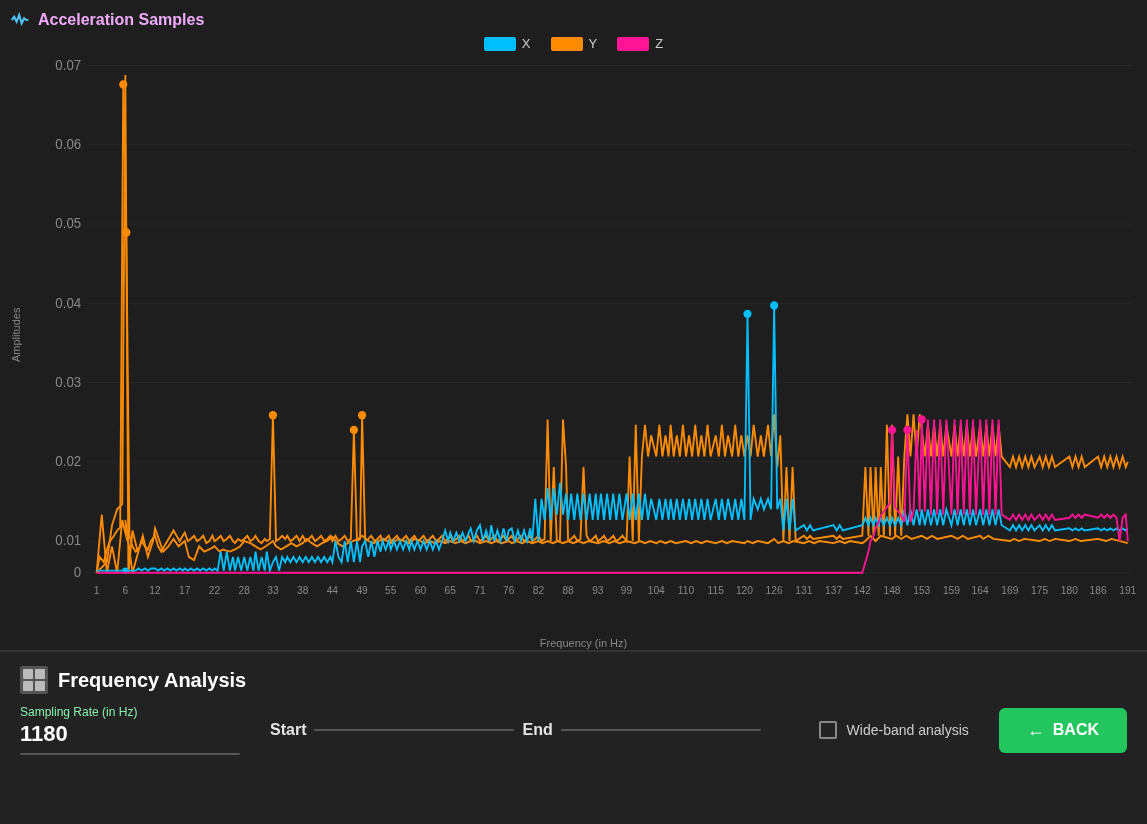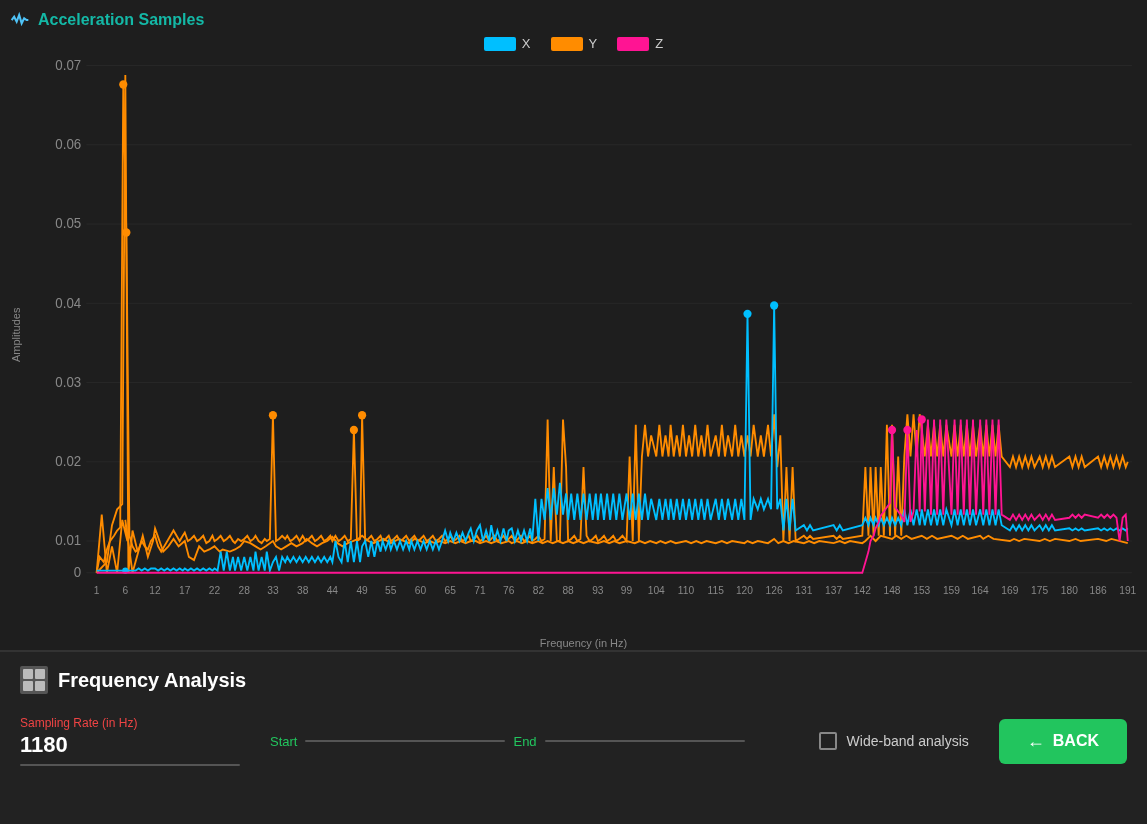--- a/index.html
+++ b/index.html
@@ -16,21 +16,21 @@
       background: #1e1e1e;
       padding: 10px 10px 0 10px;
       height: 650px;
       position: relative;
     }
 
     .chart-title {
       display: flex;
       align-items: center;
       gap: 8px;
-      color: #14b8a6;
+      color: #f0abfc;
       font-size: 16px;
       font-weight: bold;
       margin-bottom: 6px;
     }
 
     .chart-title svg {
       width: 20px;
       height: 20px;
     }
 
@@ -88,21 +88,21 @@
     }
 
     
     .bottom-section {
       background: #222;
       border-top: 2px solid #333;
       padding: 14px 20px;
       height: 174px;
       display: flex;
       flex-direction: column;
-      gap: 22px;
+      gap: 11px;
     }
 
     .freq-analysis-header {
       display: flex;
       align-items: center;
       gap: 10px;
       color: #fff;
       font-size: 20px;
       font-weight: bold;
     }
@@ -130,21 +130,21 @@
     }
 
     .sampling-rate-group {
       display: flex;
       flex-direction: column;
       gap: 2px;
       min-width: 140px;
     }
 
     .sampling-rate-label {
-      color: #ef4444;
+      color: #86efac;
       font-size: 12px;
     }
 
     .sampling-rate-value {
       color: #fff;
       font-size: 22px;
       font-weight: bold;
     }
 
     .sampling-rate-slider {
@@ -169,23 +169,24 @@
 
     .start-end-group {
       display: flex;
       align-items: center;
       gap: 8px;
       margin-left: 30px;
       flex: 1;
     }
 
     .range-label {
-      color: #22c55e;
-      font-size: 13px;
+      color: #e5e5e5;
+      font-size: 16px;
       white-space: nowrap;
+      font-weight: bold;
     }
 
     .range-slider {
       flex: 1;
       -webkit-appearance: none;
       background: #555;
       height: 2px;
       border-radius: 1px;
       outline: none;
       cursor: pointer;

